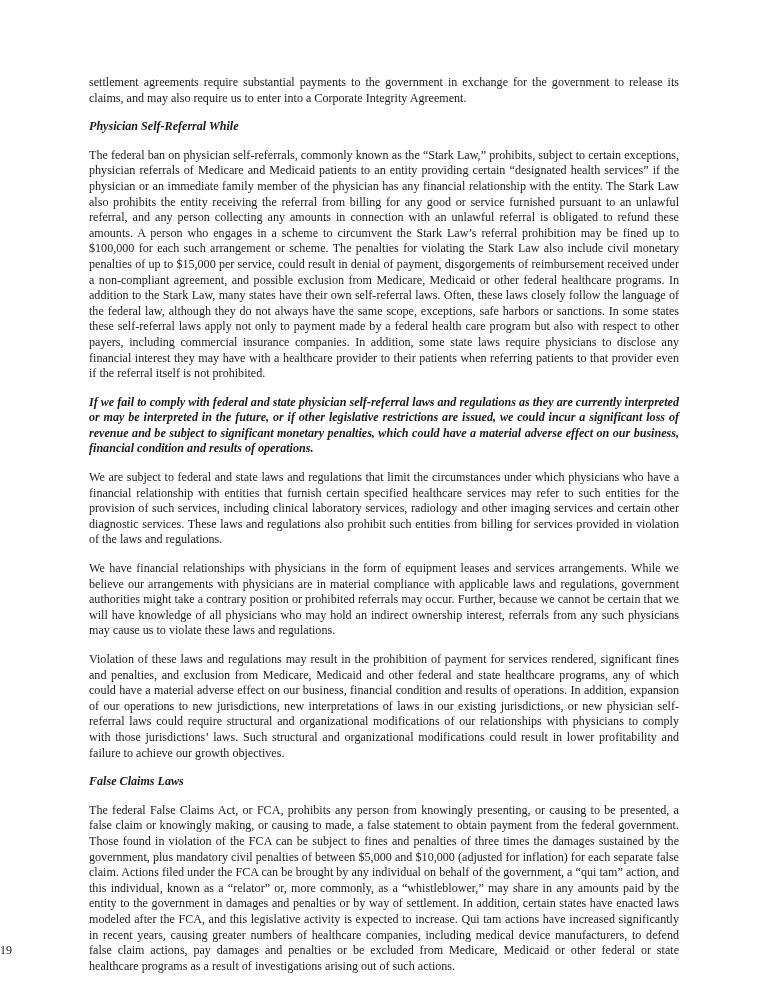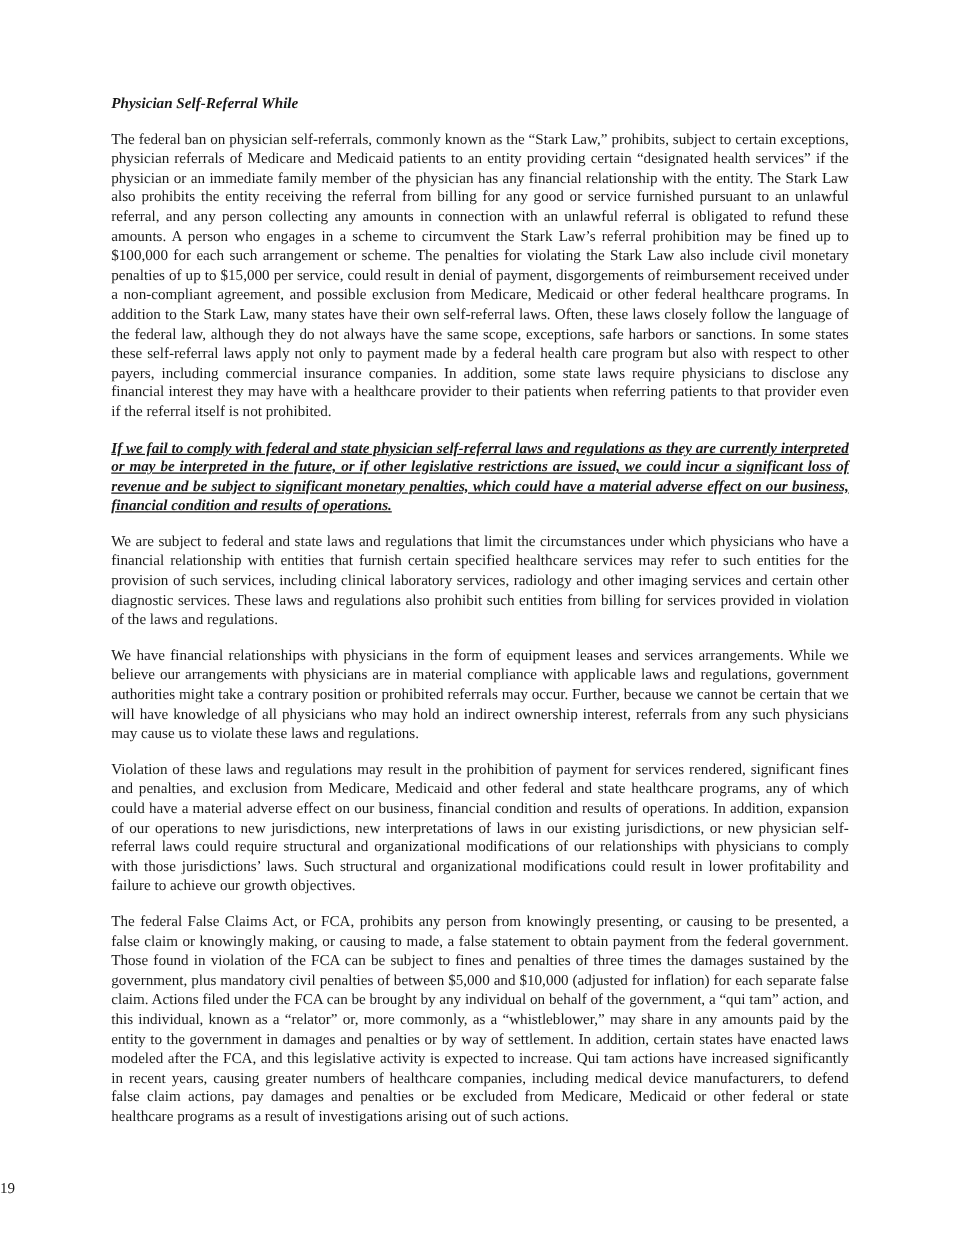--- a/index.html
+++ b/index.html
@@ -23,41 +23,42 @@
     .page p { margin: 0 0 13px 0; }
     .heading {
       font-weight: bold;
       font-style: italic;
       margin: 0 0 13px 0;
     }
     .risk {
       font-weight: bold;
       font-style: italic;
       margin: 0 0 13px 0;
-      text-decoration: underline;
     }
     .page-number {
       position: absolute;
       top: 943px;
       left: 0;
       width: 768px;
       text-align: left;
       font-size: 12px;
       color: #1a1a1a;
     }
   </style>
 </head>
 <body>
 
 <div class="page">
+  <p>settlement agreements require substantial payments to the government in exchange for the government to release its claims, and may also require us to enter into a Corporate Integrity Agreement.</p>
 
   <div class="heading">Physician Self-Referral While</div>
   <p>The federal ban on physician self-referrals, commonly known as the “Stark Law,” prohibits, subject to certain exceptions, physician referrals of Medicare and Medicaid patients to an entity providing certain “designated health services” if the physician or an immediate family member of the physician has any financial relationship with the entity. The Stark Law also prohibits the entity receiving the referral from billing for any good or service furnished pursuant to an unlawful referral, and any person collecting any amounts in connection with an unlawful referral is obligated to refund these amounts. A person who engages in a scheme to circumvent the Stark Law’s referral prohibition may be fined up to $100,000 for each such arrangement or scheme. The penalties for violating the Stark Law also include civil monetary penalties of up to $15,000 per service, could result in denial of payment, disgorgements of reimbursement received under a non-compliant agreement, and possible exclusion from Medicare, Medicaid or other federal healthcare programs. In addition to the Stark Law, many states have their own self-referral laws. Often, these laws closely follow the language of the federal law, although they do not always have the same scope, exceptions, safe harbors or sanctions. In some states these self-referral laws apply not only to payment made by a federal health care program but also with respect to other payers, including commercial insurance companies. In addition, some state laws require physicians to disclose any financial interest they may have with a healthcare provider to their patients when referring patients to that provider even if the referral itself is not prohibited.</p>
 
   <div class="risk">If we fail to comply with federal and state physician self-referral laws and regulations as they are currently interpreted or may be interpreted in the future, or if other legislative restrictions are issued, we could incur a significant loss of revenue and be subject to significant monetary penalties, which could have a material adverse effect on our business, financial condition and results of operations.</div>
   <p>We are subject to federal and state laws and regulations that limit the circumstances under which physicians who have a financial relationship with entities that furnish certain specified healthcare services may refer to such entities for the provision of such services, including clinical laboratory services, radiology and other imaging services and certain other diagnostic services. These laws and regulations also prohibit such entities from billing for services provided in violation of the laws and regulations.</p>
   <p>We have financial relationships with physicians in the form of equipment leases and services arrangements. While we believe our arrangements with physicians are in material compliance with applicable laws and regulations, government authorities might take a contrary position or prohibited referrals may occur. Further, because we cannot be certain that we will have knowledge of all physicians who may hold an indirect ownership interest, referrals from any such physicians may cause us to violate these laws and regulations.</p>
   <p>Violation of these laws and regulations may result in the prohibition of payment for services rendered, significant fines and penalties, and exclusion from Medicare, Medicaid and other federal and state healthcare programs, any of which could have a material adverse effect on our business, financial condition and results of operations. In addition, expansion of our operations to new jurisdictions, new interpretations of laws in our existing jurisdictions, or new physician self-referral laws could require structural and organizational modifications of our relationships with physicians to comply with those jurisdictions’ laws. Such structural and organizational modifications could result in lower profitability and failure to achieve our growth objectives.</p>
 
+  <div class="heading">False Claims Laws</div>
   <p>The federal False Claims Act, or FCA, prohibits any person from knowingly presenting, or causing to be presented, a false claim or knowingly making, or causing to made, a false statement to obtain payment from the federal government. Those found in violation of the FCA can be subject to fines and penalties of three times the damages sustained by the government, plus mandatory civil penalties of between $5,000 and $10,000 (adjusted for inflation) for each separate false claim. Actions filed under the FCA can be brought by any individual on behalf of the government, a “qui tam” action, and this individual, known as a “relator” or, more commonly, as a “whistleblower,” may share in any amounts paid by the entity to the government in damages and penalties or by way of settlement. In addition, certain states have enacted laws modeled after the FCA, and this legislative activity is expected to increase. Qui tam actions have increased significantly in recent years, causing greater numbers of healthcare companies, including medical device manufacturers, to defend false claim actions, pay damages and penalties or be excluded from Medicare, Medicaid or other federal or state healthcare programs as a result of investigations arising out of such actions.</p>
 </div>
 
 <div class="page-number">19</div>
 
 </body></html>

